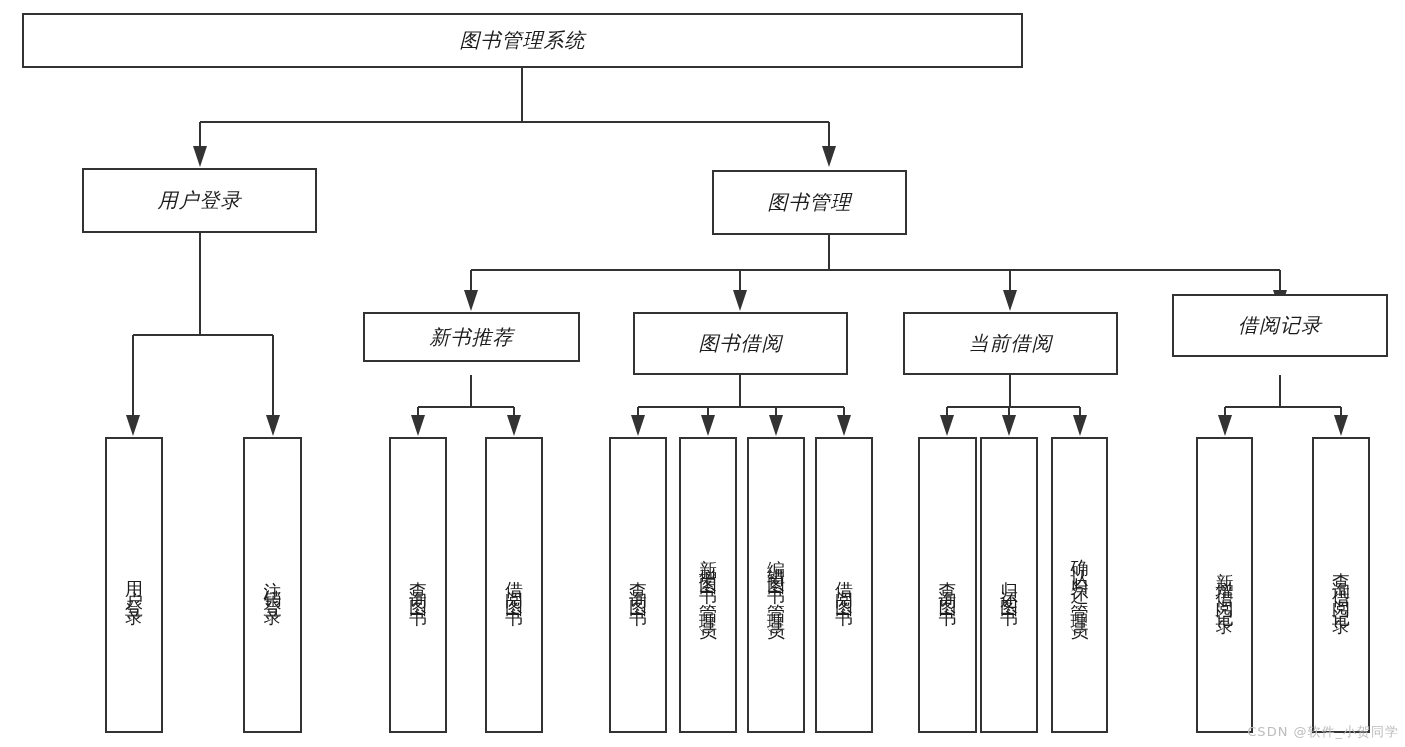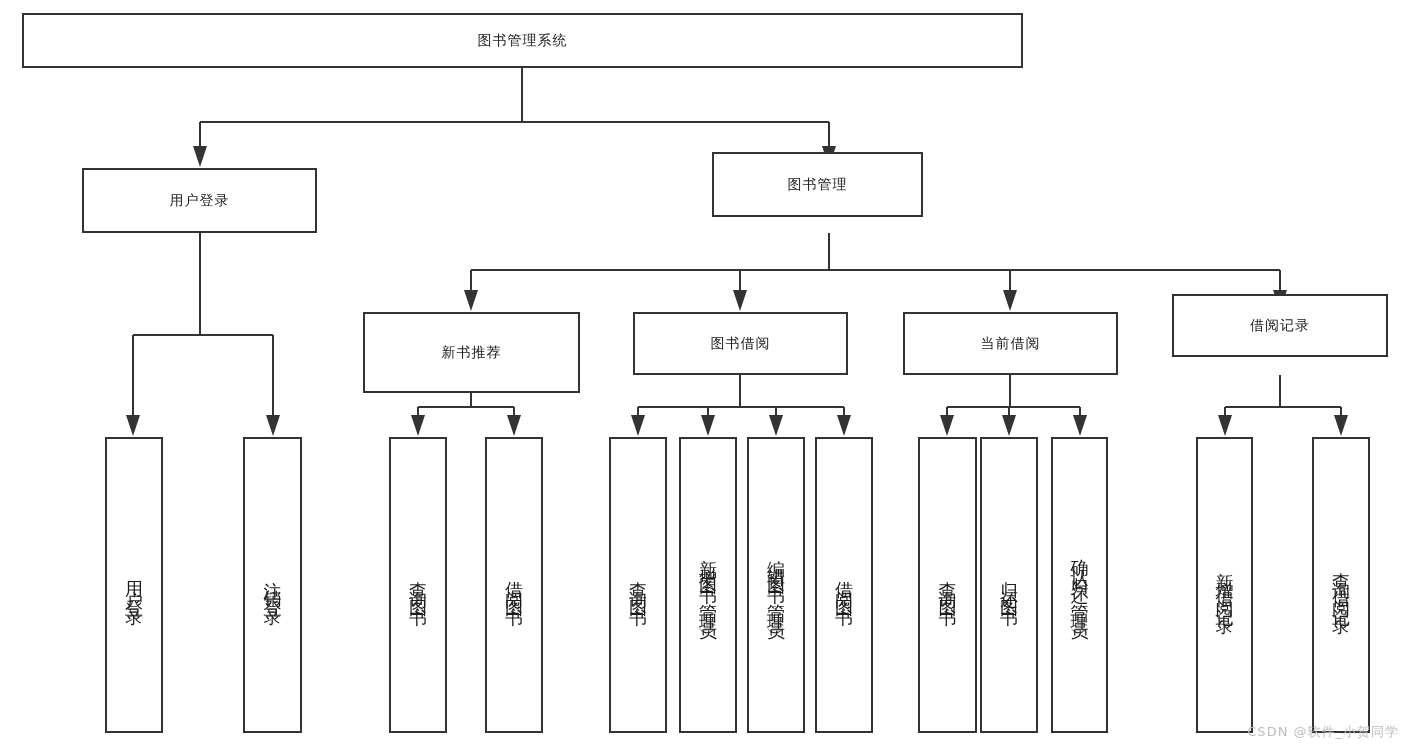--- a/index.html
+++ b/index.html
@@ -5,21 +5,21 @@
   html,body{margin:0;padding:0;background:#ffffff;}
   .canvas{
     position:relative;width:1405px;height:747px;background:#ffffff;
     font-family:"DejaVu Sans","Liberation Sans",sans-serif;overflow:hidden;
   }
   .connectors{position:absolute;left:0;top:0;width:1405px;height:747px;}
   .node{
     position:absolute;box-sizing:border-box;border:2px solid #333333;background:#ffffff;
     display:flex;align-items:center;justify-content:center;color:#1c1c1c;
   }
-  .node.h{font-size:14px;letter-spacing:1px;}
+  .node.h{font-size:20px;letter-spacing:1px;font-style:italic;}
   .node.v{font-size:18px;}
   .node.v .label{
     writing-mode:vertical-rl;text-orientation:mixed;
     letter-spacing:9px;line-height:1;white-space:nowrap;
   }
   .watermark{
     position:absolute;right:6px;bottom:6px;font-size:13px;color:#bdbdbd;
     letter-spacing:1px;white-space:nowrap;
   }
 </style>
@@ -68,25 +68,25 @@
     </g>
   </svg>
 
   <div class="node h" style="left:22px;top:13px;width:1001px;height:55px">
     <span class="label">图书管理系统</span>
   </div>
 
   <div class="node h" style="left:82px;top:168px;width:235px;height:65px">
     <span class="label">用户登录</span>
   </div>
-  <div class="node h" style="left:712px;top:152px;width:211px;height:65px">
+  <div class="node h" style="left:712px;top:170px;width:195px;height:65px">
     <span class="label">图书管理</span>
   </div>
 
-  <div class="node h" style="left:363px;top:312px;width:217px;height:81px">
+  <div class="node h" style="left:363px;top:312px;width:217px;height:50px">
     <span class="label">新书推荐</span>
   </div>
   <div class="node h" style="left:633px;top:312px;width:215px;height:63px">
     <span class="label">图书借阅</span>
   </div>
   <div class="node h" style="left:903px;top:312px;width:215px;height:63px">
     <span class="label">当前借阅</span>
   </div>
   <div class="node h" style="left:1172px;top:294px;width:216px;height:63px">
     <span class="label">借阅记录</span>

